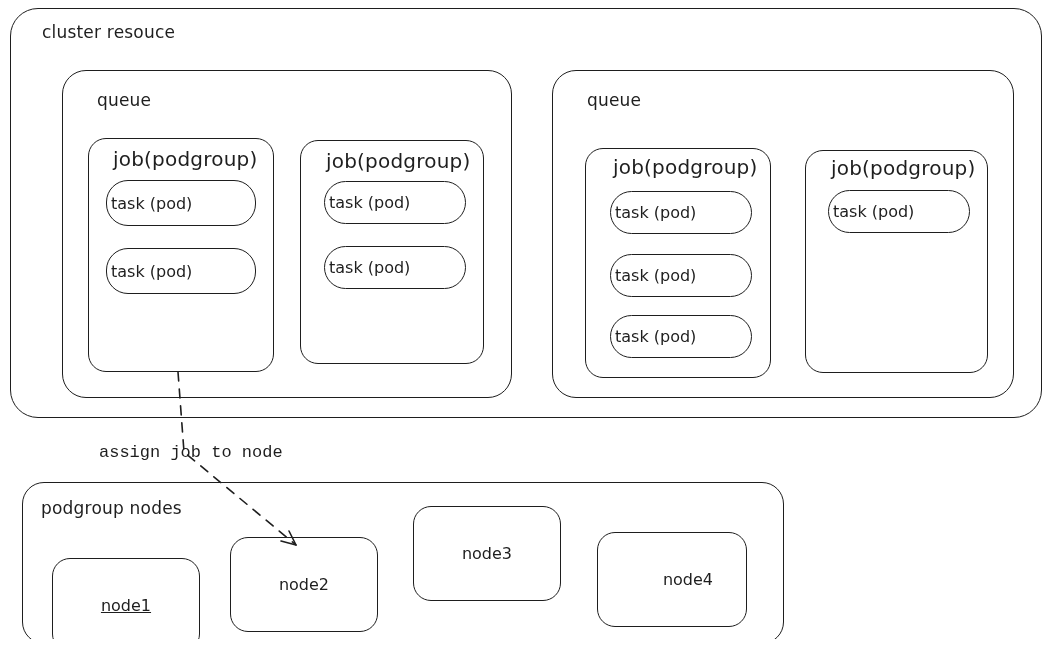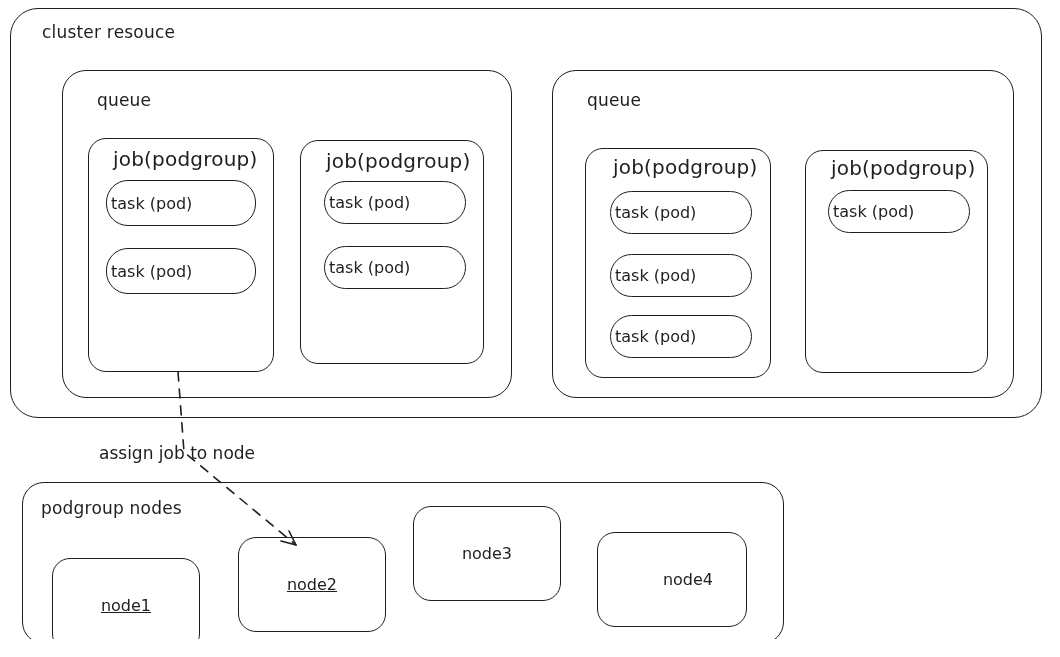--- a/index.html
+++ b/index.html
@@ -56,20 +56,21 @@
     width: 1060px;
     height: 657px;
     pointer-events: none;
   }
   .free-label {
     position: absolute;
     font-size: 17px;
     white-space: nowrap;
     color: #1e1e1e;
     background: transparent;
+    font-family: Liberation Mono, monospace;
   }
 </style>
 </head>
 <body>
 
 <div class="canvas">
 
   <div class="box" style="left:10px; top:8px; width:1032px; height:410px; border-radius:28px;"></div>
   <div class="box-label" style="left:42px; top:22px; font-size:17px;">cluster resouce</div>
 
@@ -102,17 +103,17 @@
   <svg class="arrow-layer" viewBox="0 0 1060 657">
     <path d="M 178 372 L 184 452 L 296 545" fill="none" stroke="#1e1e1e" stroke-width="1.6" stroke-dasharray="9 8" stroke-linecap="round"></path>
     <path d="M 296 545 L 289 531 M 296 545 L 281 541" fill="none" stroke="#1e1e1e" stroke-width="1.6" stroke-linecap="round"></path>
   </svg>
   <div class="free-label" style="left:99px; top:443px;">assign job to node</div>
 
   <div class="box" style="left:22px; top:482px; width:762px; height:162px; border-radius:22px;"></div>
   <div class="box-label" style="left:41px; top:498px; font-size:17px;">podgroup nodes</div>
 
   <div class="node-box" style="left:52px; top:558px; width:148px; height:94px;text-decoration:underline;">node1</div>
-  <div class="node-box" style="left:238px; top:537px; width:148px; height:95px;text-decoration:underline;">node2</div>
+  <div class="node-box" style="left:230px; top:537px; width:148px; height:95px;">node2</div>
   <div class="node-box" style="left:413px; top:506px; width:148px; height:95px;">node3</div>
   <div class="node-box" style="left:597px; top:532px; width:150px; height:95px;padding-left:32px;">node4</div>
 
 </div>
 
 </body></html>

